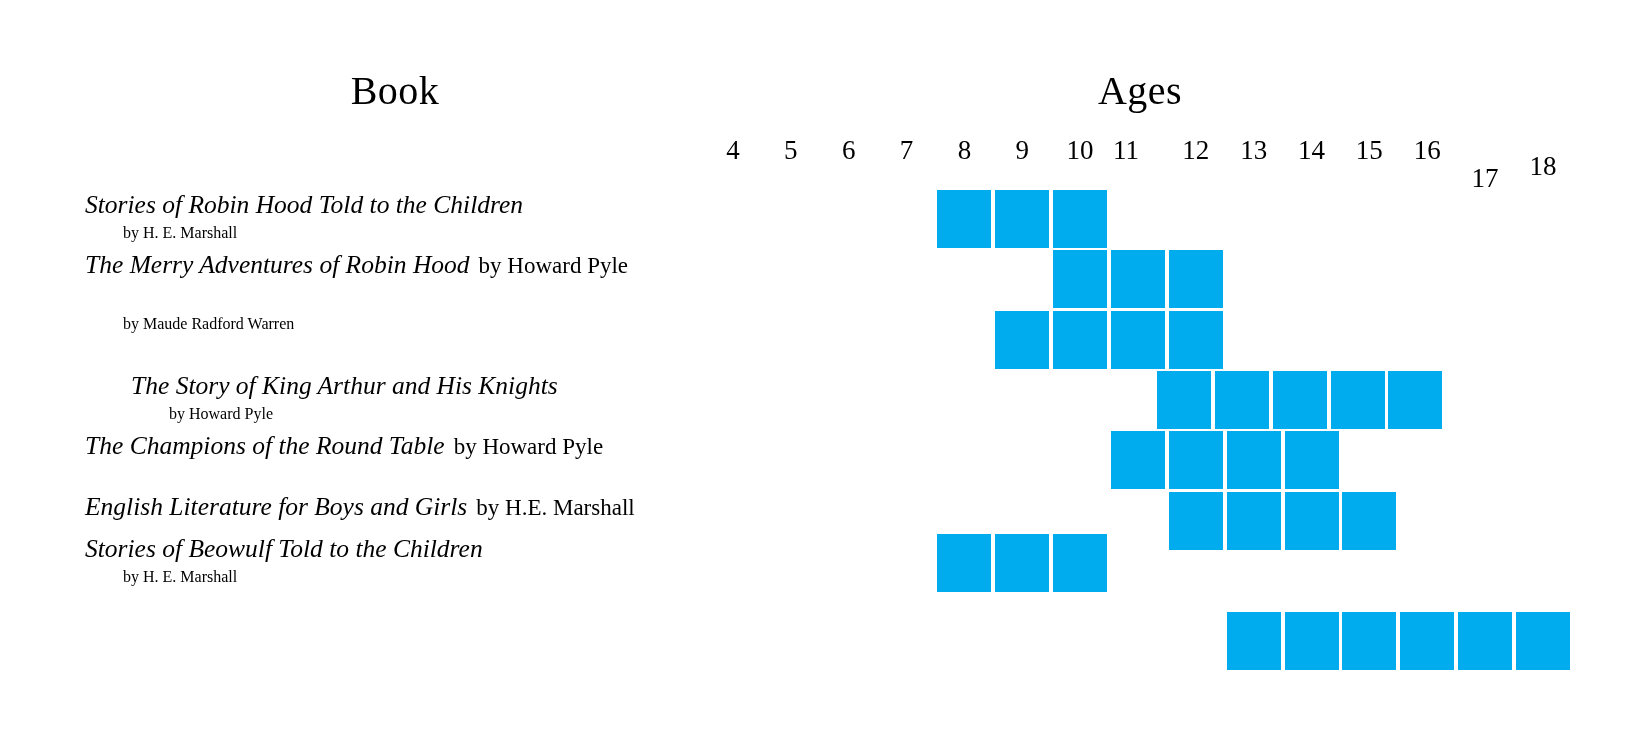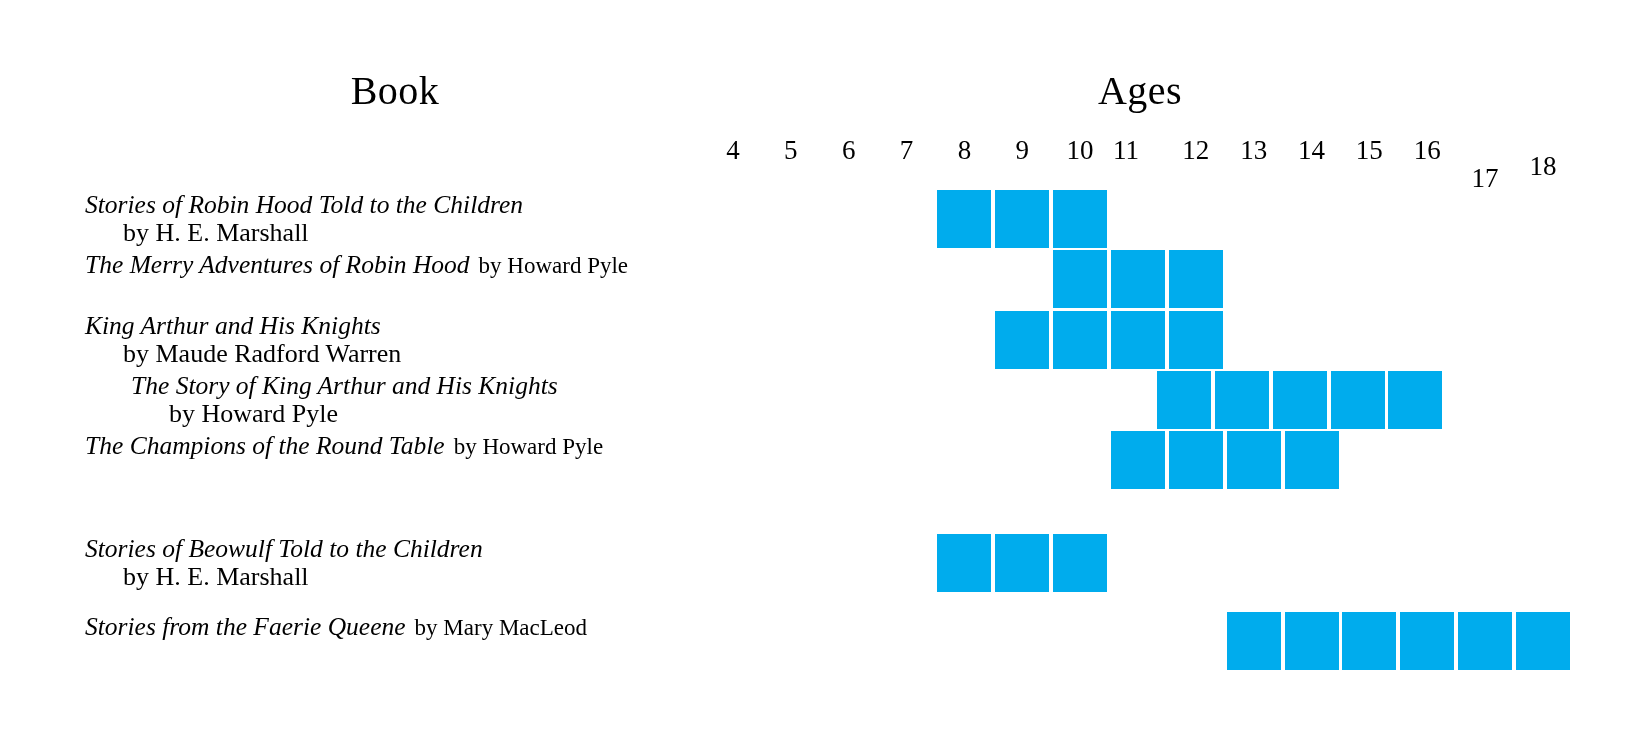--- a/index.html
+++ b/index.html
@@ -92,21 +92,21 @@
     white-space: nowrap;
   }
   .label-line1 .author-inline {
     font-style: normal;
     font-size: 23px;
     padding-left: 9px;
   }
   .label-line2 {
     display: block;
     font-style: normal;
-    font-size: 26px;
+    font-size: 16px;
     line-height: 26px;
     padding-left: 38px;
     white-space: nowrap;
   }
   .row-single .label-line1 {
     line-height: 30px;
   }
   .bars {
     position: absolute;
     top: 0;
@@ -164,21 +164,20 @@
         <span class="label-line1">The Merry Adventures of Robin Hood<span class="author-inline">by Howard Pyle</span></span>
       </div>
       <div class="bars">
         <div class="bar-cell" style="left: 1053.1px; width: 54px; background: rgb(0, 172, 237);"></div>
         <div class="bar-cell" style="left: 1110.95px; width: 54px; background: rgb(0, 172, 237);"></div>
         <div class="bar-cell" style="left: 1168.8px; width: 54px; background: rgb(0, 172, 237);"></div>
       </div>
     </div>
     <div class="book-row" style="top: 120.6px;">
       <div class="row-label">
-        <span class="label-line1">King Arthur and His Knights</span>
         <span class="label-line2">by Maude Radford Warren</span>
       </div>
       <div class="bars">
         <div class="bar-cell" style="left: 995.25px; width: 54px; background: rgb(0, 172, 237);"></div>
         <div class="bar-cell" style="left: 1053.1px; width: 54px; background: rgb(0, 172, 237);"></div>
         <div class="bar-cell" style="left: 1110.95px; width: 54px; background: rgb(0, 172, 237);"></div>
         <div class="bar-cell" style="left: 1168.8px; width: 54px; background: rgb(0, 172, 237);"></div>
       </div>
     </div>
     <div class="book-row" style="top: 180.9px; margin-left: 46px;">
@@ -198,35 +197,43 @@
       <div class="row-label">
         <span class="label-line1">The Champions of the Round Table<span class="author-inline">by Howard Pyle</span></span>
       </div>
       <div class="bars">
         <div class="bar-cell" style="left: 1110.95px; width: 54px; background: rgb(0, 172, 237);"></div>
         <div class="bar-cell" style="left: 1168.8px; width: 54px; background: rgb(0, 172, 237);"></div>
         <div class="bar-cell" style="left: 1226.65px; width: 54px; background: rgb(0, 172, 237);"></div>
         <div class="bar-cell" style="left: 1284.5px; width: 54px; background: rgb(0, 172, 237);"></div>
       </div>
     </div>
+    <div class="book-row row-single" style="top: 301.5px;">
+      <div class="row-label">
+        <span class="label-line1">English Literature for Boys and Girls<span class="author-inline">by H.E. Marshall</span></span>
+      </div>
+      <div class="bars">
+        <div class="bar-cell" style="left: 1168.8px; width: 54px; background: rgb(0, 172, 237);"></div>
+        <div class="bar-cell" style="left: 1226.65px; width: 54px; background: rgb(0, 172, 237);"></div>
+        <div class="bar-cell" style="left: 1284.5px; width: 54px; background: rgb(0, 172, 237);"></div>
+        <div class="bar-cell" style="left: 1342.35px; width: 54px; background: rgb(0, 172, 237);"></div>
+      </div>
+    </div>
     <div class="book-row" style="top: 344px;">
       <div class="row-label">
         <span class="label-line1">Stories of Beowulf Told to the Children</span>
         <span class="label-line2">by H. E. Marshall</span>
       </div>
       <div class="bars">
         <div class="bar-cell" style="left: 937.4px; width: 54px; background: rgb(0, 172, 237);"></div>
         <div class="bar-cell" style="left: 995.25px; width: 54px; background: rgb(0, 172, 237);"></div>
         <div class="bar-cell" style="left: 1053.1px; width: 54px; background: rgb(0, 172, 237);"></div>
       </div>
     </div>
     <div class="book-row row-single" style="top: 422.1px;">
-      <div class="row-label">
-        <span class="label-line1">Stories from the Faerie Queene<span class="author-inline">by Mary MacLeod</span></span>
-      </div>
       <div class="bars">
         <div class="bar-cell" style="left: 1226.65px; width: 54px; background: rgb(0, 172, 237);"></div>
         <div class="bar-cell" style="left: 1284.5px; width: 54px; background: rgb(0, 172, 237);"></div>
         <div class="bar-cell" style="left: 1342.35px; width: 54px; background: rgb(0, 172, 237);"></div>
         <div class="bar-cell" style="left: 1400.2px; width: 54px; background: rgb(0, 172, 237);"></div>
         <div class="bar-cell" style="left: 1458.05px; width: 54px; background: rgb(0, 172, 237);"></div>
         <div class="bar-cell" style="left: 1515.9px; width: 54px; background: rgb(0, 172, 237);"></div>
       </div>
     </div>
   </div>

